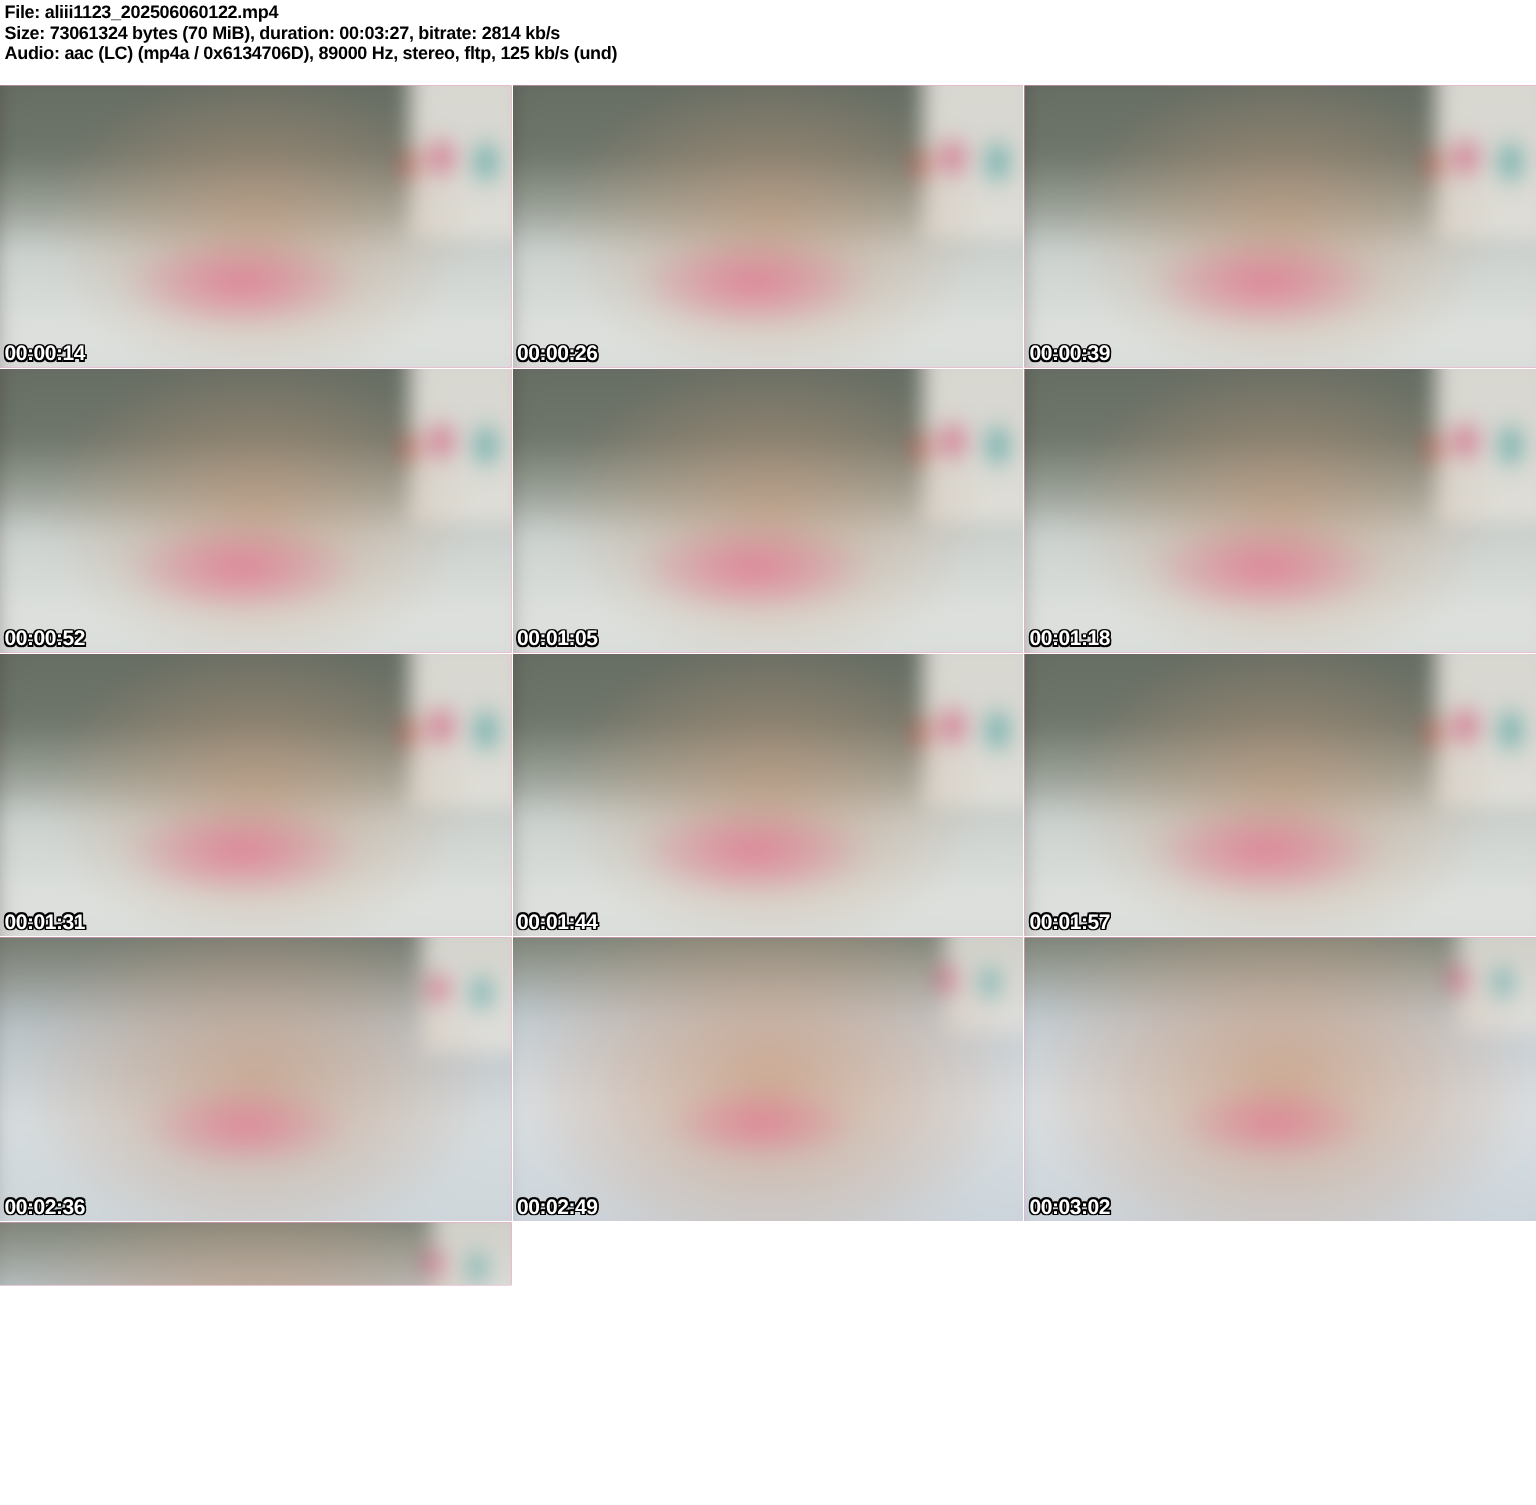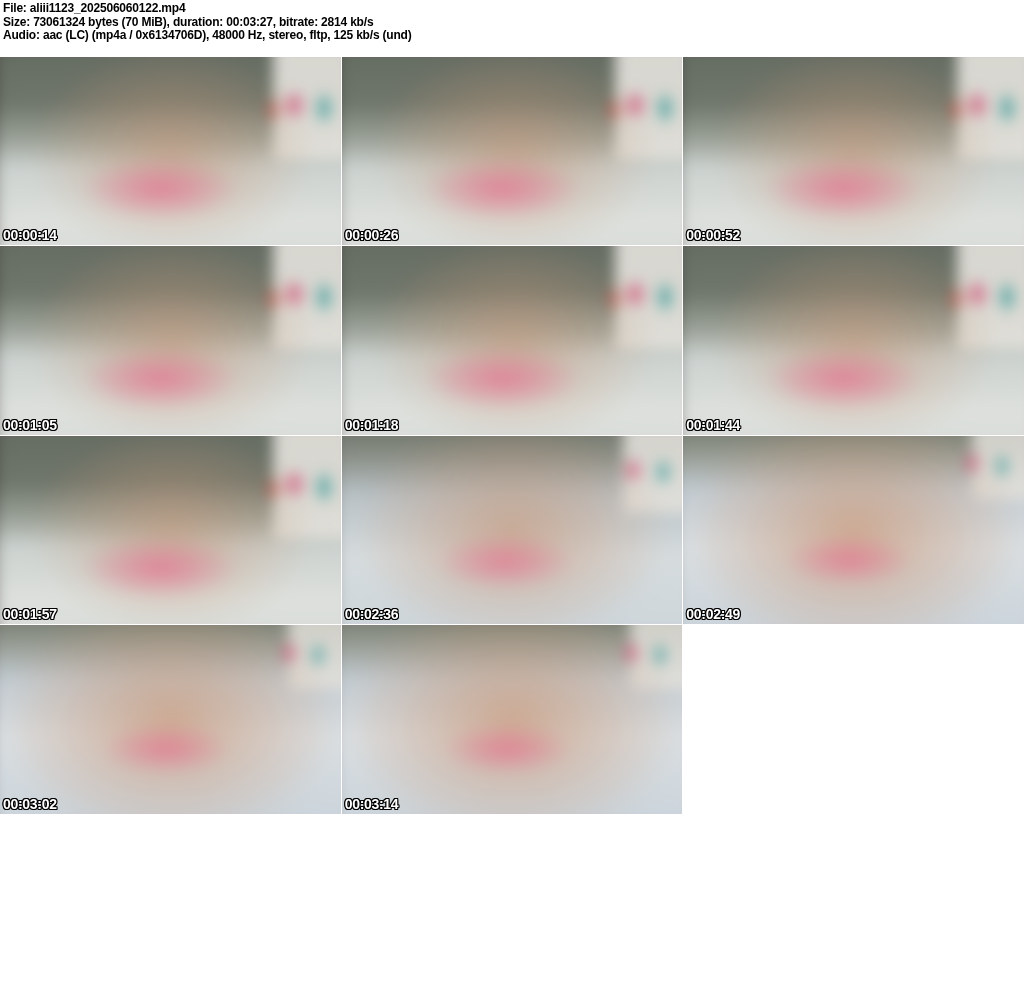--- a/index.html
+++ b/index.html
@@ -102,47 +102,55 @@
   }
 </style>
 </head>
 <body>
 
 <div id="sheet">
 
   <div class="meta-header">
     <div class="meta-line">File: aliii1123_202506060122.mp4</div>
     <div class="meta-line">Size: 73061324 bytes (70 MiB), duration: 00:03:27, bitrate: 2814 kb/s</div>
-    <div class="meta-line">Audio: aac (LC) (mp4a / 0x6134706D), 48000 Hz, stereo, fltp, 125 kb/s (und)</div>
+    <div class="meta-line">Audio: aac (LC) (mp4a / 0x6134706D), 89000 Hz, stereo, fltp, 125 kb/s (und)</div>
   </div>
 
   <div class="grid">
 
     <div class="thumb v-wide">
       <div class="frame"></div>
       <span class="ts">00:00:14</span>
     </div>
     <div class="thumb v-wide">
       <div class="frame"></div>
       <span class="ts">00:00:26</span>
+    </div>
+    <div class="thumb v-wide">
+      <div class="frame"></div>
+      <span class="ts">00:00:39</span>
     </div>
 
     <div class="thumb v-wide">
       <div class="frame"></div>
       <span class="ts">00:00:52</span>
     </div>
     <div class="thumb v-wide">
       <div class="frame"></div>
       <span class="ts">00:01:05</span>
     </div>
     <div class="thumb v-wide">
       <div class="frame"></div>
       <span class="ts">00:01:18</span>
     </div>
 
+    <div class="thumb v-wide">
+      <div class="frame"></div>
+      <span class="ts">00:01:31</span>
+    </div>
     <div class="thumb v-wide">
       <div class="frame"></div>
       <span class="ts">00:01:44</span>
     </div>
     <div class="thumb v-wide">
       <div class="frame"></div>
       <span class="ts">00:01:57</span>
     </div>
 
     <div class="thumb v-mid">

